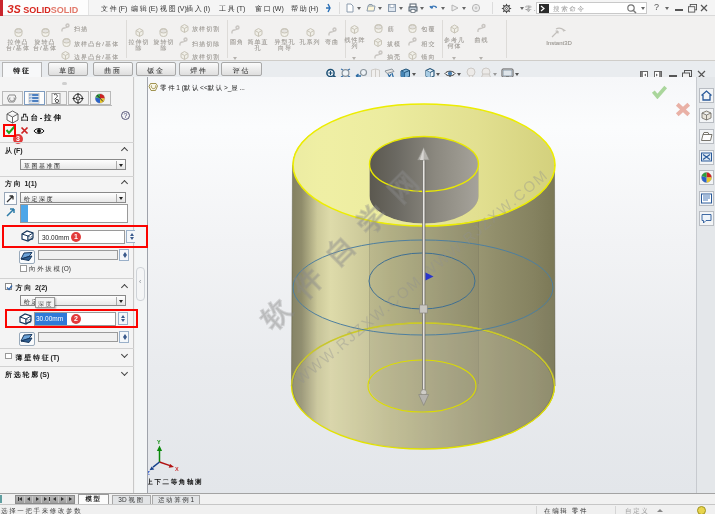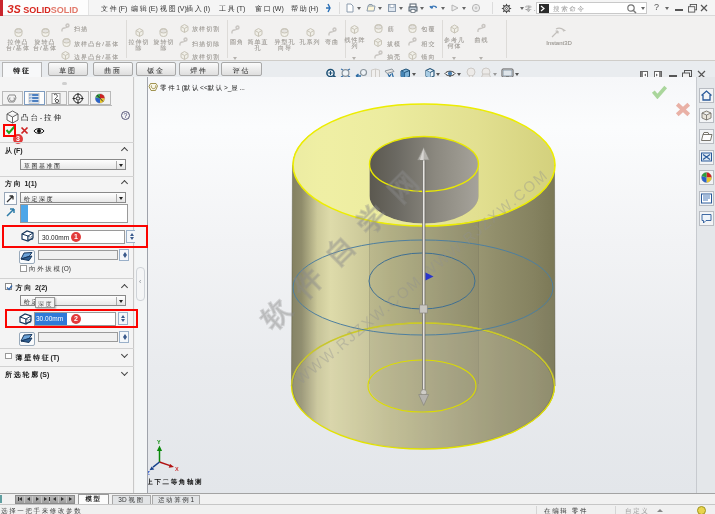--- a/index.html
+++ b/index.html
@@ -506,21 +506,21 @@
         <path d="M6 5.5 L6 0.9 A4.6 4.6 0 0 1 10.6 5.5 Z" fill="#cc2222"></path>
         <path d="M6 5.5 L10.6 5.5 A4.6 4.6 0 0 1 6 10.1 Z" fill="#e8c62a"></path>
         <path d="M6 5.5 L6 10.1 A4.6 4.6 0 0 1 1.6 4.2 Z" fill="#2a62c8"></path>
         <path d="M6 5.5 L1.6 4.2 A4.6 4.6 0 0 1 6 0.9 Z" fill="#2e9e3e"></path>
         <path d="M3 2 L9 8.5" stroke="#333" stroke-width="1"></path>
       </svg>
 
     <svg class="abs" style="left:6px;top:33px" width="13" height="14" viewBox="0 0 13 14">
         <path d="M6.5 1 L12 4 V10 L6.5 13 L1 10 V4 Z M1 4 L6.5 7 L12 4 M6.5 7 V13" fill="#fcfcfc" stroke="#555" stroke-width=".9"></path>
       </svg>
-    <div class="abs" style="left:21px;top:36px;font-size:7.5px;font-weight:normal;color:#111"><span class="cjk">凸台-拉伸</span></div>
+    <div class="abs" style="left:21px;top:36px;font-size:7.5px;font-weight:bold;color:#111"><span class="cjk">凸台-拉伸</span></div>
     <div class="abs" style="left:121px;top:34px;width:9px;height:9px;border-radius:50%;border:1px solid #557;color:#447;font-size:7px;line-height:8px;text-align:center">?</div>
 
     <div class="redbox" style="left:3px;top:46.5px;width:13px;height:13px"></div>
     <svg class="abs" style="left:4.5px;top:48px" width="11" height="10" viewBox="0 0 11 10">
         <path d="M1.5 5 L4 8 L9.5 1.5" stroke="#1fa31f" stroke-width="2" fill="none"></path>
       </svg>
     <div class="badge" style="left:13px;top:56.5px">3</div>
     <svg class="abs" style="left:20px;top:49px" width="9" height="9" viewBox="0 0 9 9">
         <path d="M1.5 1.5 L7.5 7.5 M7.5 1.5 L1.5 7.5" stroke="#cc2222" stroke-width="1.7"></path>
       </svg>

